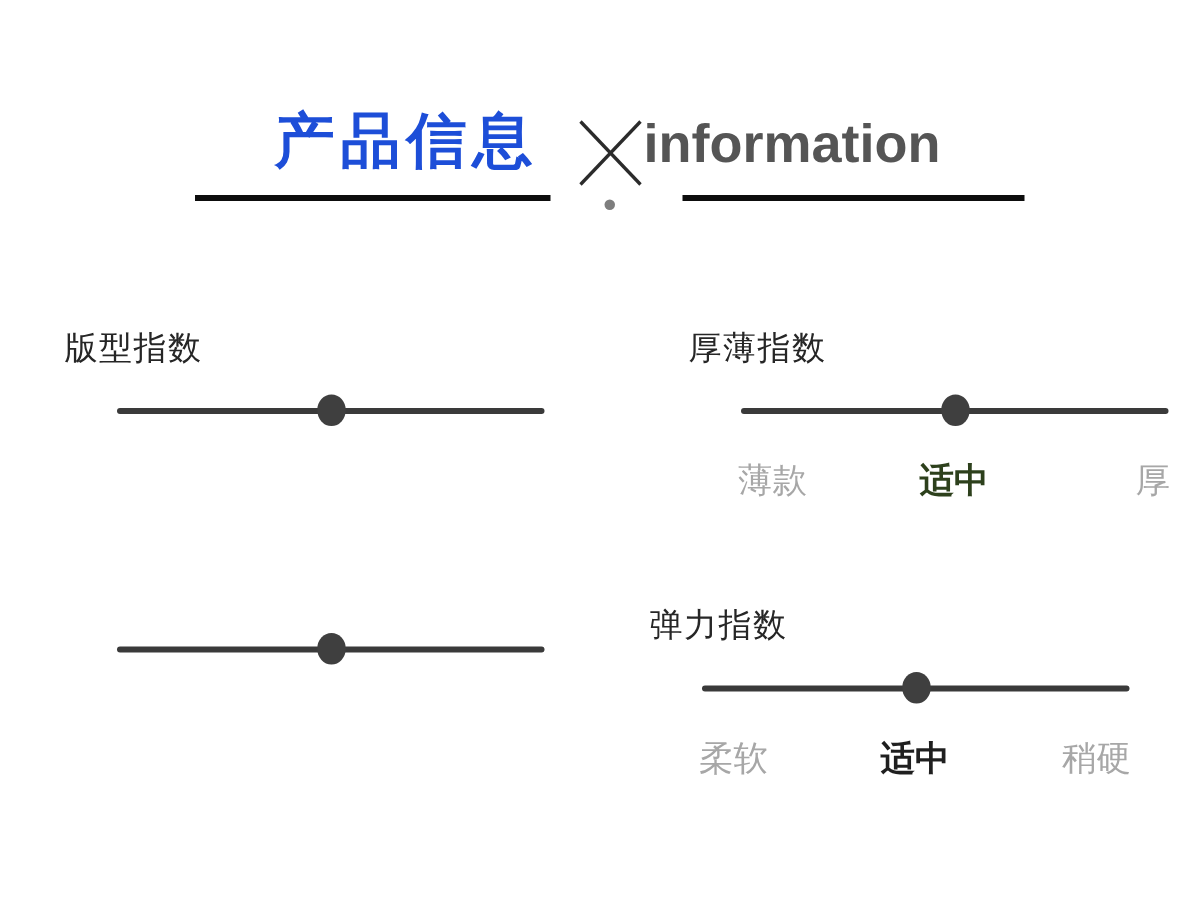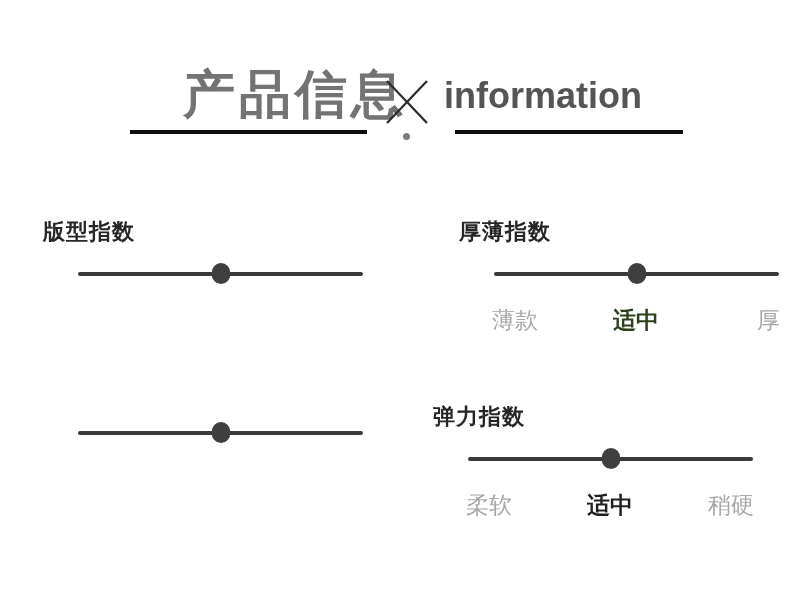--- a/index.html
+++ b/index.html
@@ -4,45 +4,45 @@
 <style>
   html,body { margin:0; padding:0; background:#ffffff; }
   .page {
     position:relative; width:790px; height:603px; background:#ffffff;
     font-family:"Liberation Sans","DejaVu Sans",sans-serif; overflow:hidden;
   }
 
   
   .title-cn {
     position:absolute; left:183px; top:70px; margin:0;
-    font-size:52px; line-height:48px; font-weight:bold;
-    color:#737373; letter-spacing:4px;
+    font-size:40px; line-height:48px; font-weight:bold;
+    color:#1d4ed8; letter-spacing:4px;
   }
   .x-icon { position:absolute; left:385px; top:79px; }
   .title-en {
-    position:absolute; left:444px; top:74px; margin:0;
+    position:absolute; left:429px; top:74px; margin:0;
     font-size:36px; line-height:44px; font-weight:bold; color:#555555;
   }
   .divider-line { position:absolute; top:130px; height:3.5px; background:#0d0d0d; }
   .divider-line.left  { left:130px; width:237px; }
   .divider-line.right { left:455px; width:228px; }
   .divider-dot {
     position:absolute; left:403px; top:133px; width:7px; height:7px;
     border-radius:50%; background:#7e7e7e;
   }
 
   
   .slider-block { position:absolute; width:322px; }
   .pos-1 { left:43px;  top:219px; }
   .pos-2 { left:459px; top:219px; }
   .pos-3 { left:43px;  top:404px; }
   .pos-4 { left:433px; top:404px; }
 
   .slider-title {
-    margin:0; font-size:22px; line-height:26px; font-weight:bold;
+    margin:0; font-size:22px; line-height:26px; font-weight:normal;
     color:#262626; letter-spacing:1px;
   }
   .track-wrap { position:relative; margin:18px 0 0 35px; width:285px; height:21px; }
   .track-line { position:absolute; top:9px; left:0; width:100%; height:3.5px; background:#3a3a3a; border-radius:2px; }
   .knob {
     position:absolute; top:0; left:50%; transform:translateX(-50%);
     width:19px; height:21px; border-radius:50%; background:#3f3f3f;
   }
   .labels {
     display:grid; grid-template-columns:1fr auto 1fr;

